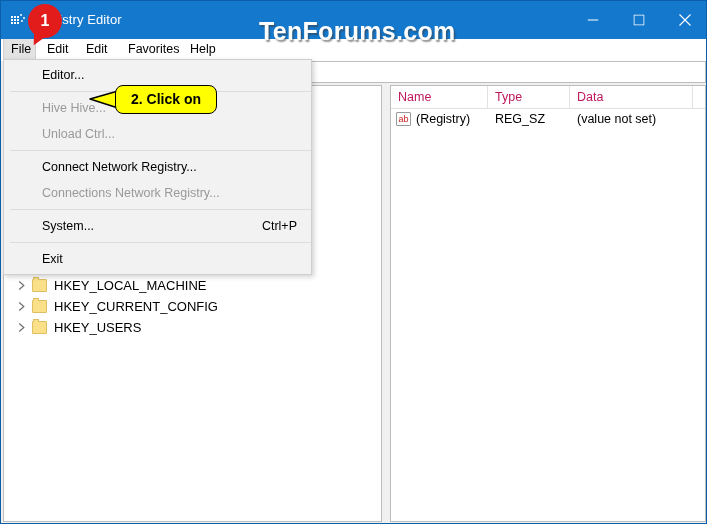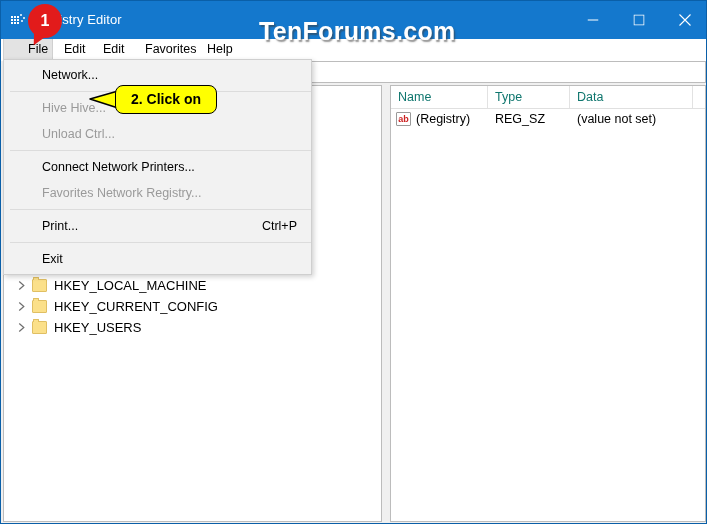--- a/index.html
+++ b/index.html
@@ -67,21 +67,21 @@
     left: 0; top: 38px;
     width: 707px; height: 21px;
     background: #ffffff;
     border-bottom: 1px solid #ffffff;
   }
   .menu-item {
     position: absolute;
     top: 0;
     height: 21px;
     line-height: 21px;
-    padding: 0 24px;
+    padding: 0 7px;
     font-size: 12.5px;
     color: #000000;
     white-space: nowrap;
     box-sizing: border-box;
   }
   .menu-item.active {
     background: #e3e3e3;
     border-left: 1px solid #d0d0d0;
     border-right: 1px solid #d0d0d0;
   }
@@ -134,21 +134,21 @@
     height: 22px;
     background: #ffffff;
     border-bottom: 1px solid #e0e0e0;
   }
   .col-head {
     position: absolute;
     top: 0;
     height: 22px;
     line-height: 22px;
     font-size: 12.5px;
-    color: #0f766e;
+    color: #be185d;
     padding-left: 7px;
     box-sizing: border-box;
     border-right: 1px solid #e2e2e2;
     white-space: nowrap;
   }
   #col-name { left: 0px;   width: 97px; }
   #col-type { left: 97px;  width: 82px; }
   #col-data { left: 179px; width: 123px; }
   #col-pad  { left: 302px; width: 12px; border-right: none; }
 
@@ -169,21 +169,21 @@
   #val-type { left: 104px; }
   #val-data { left: 186px; }
   #val-icon {
     position: absolute;
     left: 5px; top: 3px;
     width: 15px; height: 14px;
     background: #ffffff;
     border: 1px solid #9a9a9a;
     border-radius: 1px;
     font-size: 9px;
-    font-weight: bold;
+    font-weight: normal;
     line-height: 13px;
     text-align: center;
     color: #cc2222;
     box-sizing: border-box;
   }
 
   
   #tree {
     position: relative;
     padding-top: 0px;
@@ -511,29 +511,29 @@
       <div id="val-icon">ab</div>
       <div class="value-cell" id="val-name">(Registry)</div>
       <div class="value-cell" id="val-type">REG_SZ</div>
       <div class="value-cell" id="val-data">(value not set)</div>
     </div>
   </div>
 
   <div id="dropdown">
     <div id="dropdown-gutter"></div>
     <div id="dropdown-items">
-        <div class="dd-item"><span>Network...</span></div>
+        <div class="dd-item"><span>Editor...</span></div>
         <div class="dd-sep"></div>
         <div class="dd-item disabled"><span>Hive Hive...</span></div>
         <div class="dd-item disabled"><span>Unload Ctrl...</span></div>
         <div class="dd-sep"></div>
-        <div class="dd-item"><span>Connect Network Printers...</span></div>
-        <div class="dd-item disabled"><span>Favorites Network Registry...</span></div>
+        <div class="dd-item"><span>Connect Network Registry...</span></div>
+        <div class="dd-item disabled"><span>Connections Network Registry...</span></div>
         <div class="dd-sep"></div>
-        <div class="dd-item"><span>Print...</span><span class="dd-shortcut">Ctrl+P</span></div>
+        <div class="dd-item"><span>System...</span><span class="dd-shortcut">Ctrl+P</span></div>
         <div class="dd-sep"></div>
         <div class="dd-item"><span>Exit</span></div>
       </div>
   </div>
 
   <div id="badge-1">
     <div class="tail"></div>
     <div class="circle">1</div>
   </div>
 

